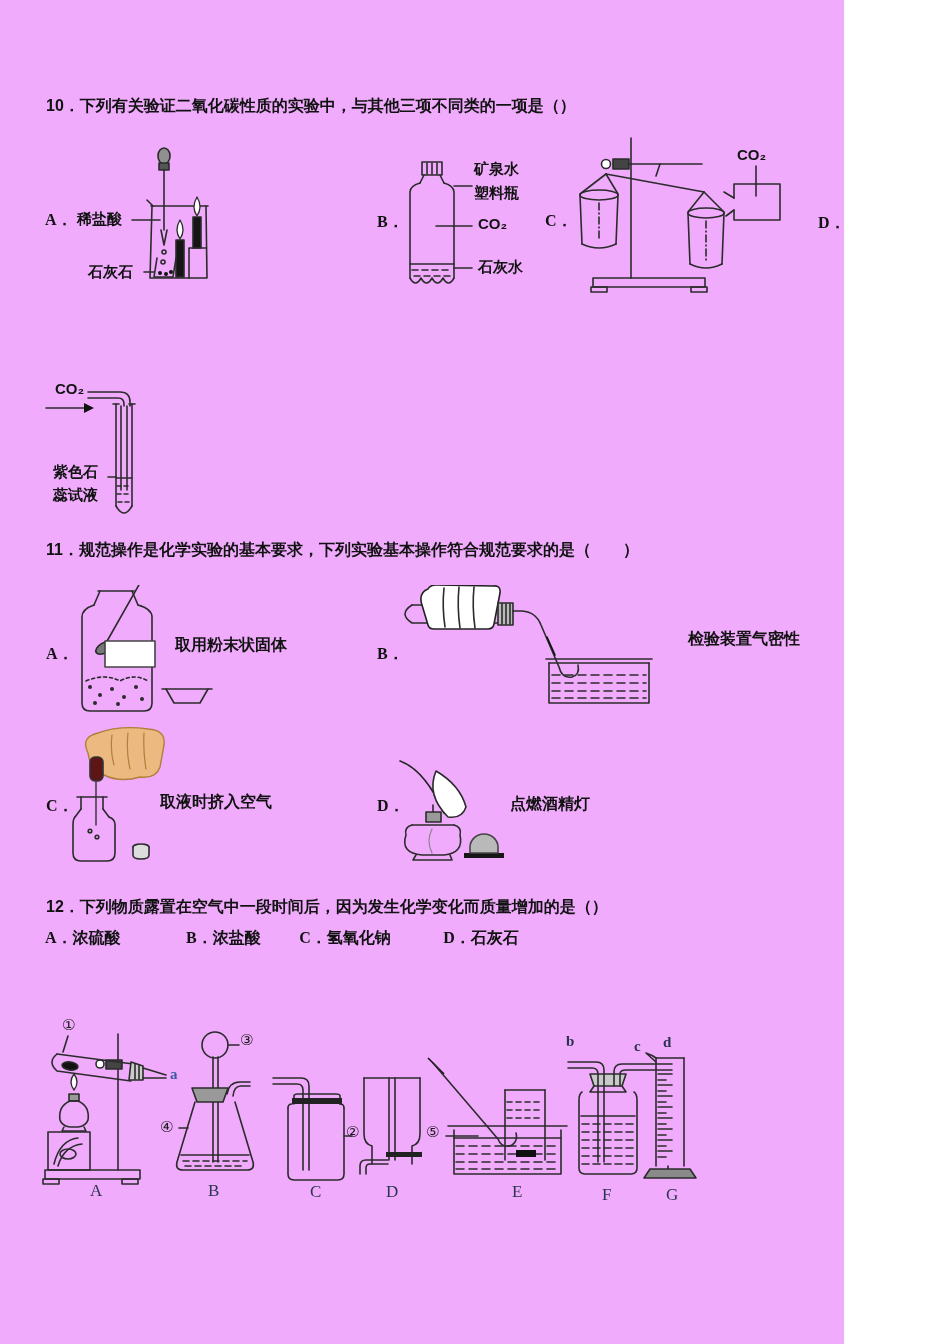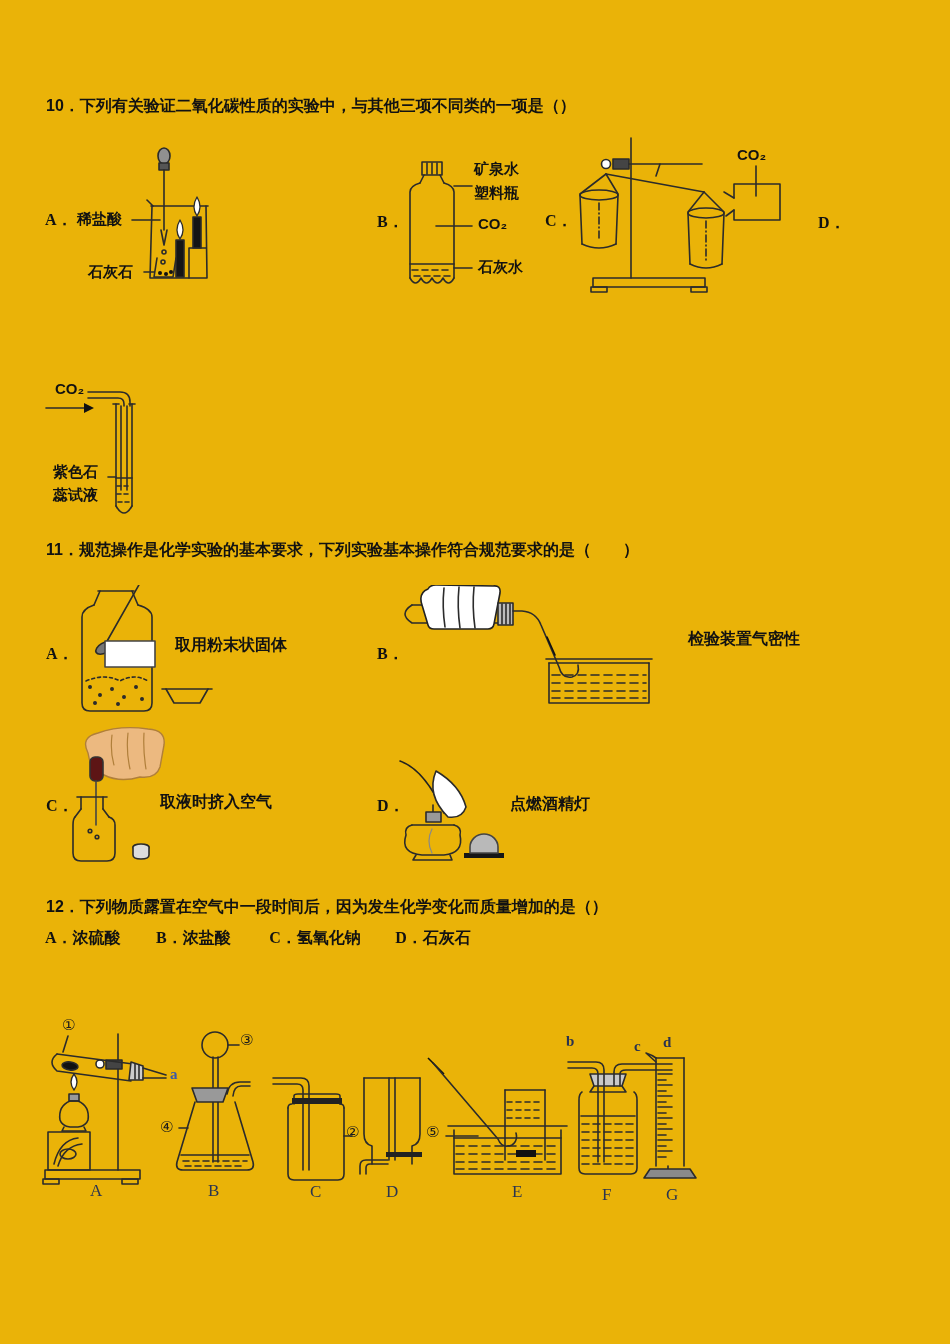--- a/index.html
+++ b/index.html
@@ -1,16 +1,16 @@
 <!DOCTYPE html>
 <html><head>
 <meta charset="utf-8">
 <style>
   html,body{margin:0;padding:0;background:#fff}
-  .page{position:relative;width:950px;height:1344px;background:#eab308;overflow:hidden;
+  .page{position:relative;width:844px;height:1344px;background:#f0abfc;overflow:hidden;
         font-family:"Liberation Sans",sans-serif;color:#111}
   .t{position:absolute;white-space:nowrap;color:#121212}
   .q{font:700 16px/1.35 "Liberation Sans",sans-serif}
   .cap{font:700 16px "Liberation Sans",sans-serif}
   .dl{font:600 15px "Liberation Sans",sans-serif}
   .lab{font:700 16px "Liberation Serif",serif}
   .latin{font-family:Liberation Sans, sans-serif}
   .circ{font:400 15px "DejaVu Sans",sans-serif;color:#1c1c1c}
   .big{font:400 17px "Liberation Serif",serif;color:#2b3550}
   .porta{font:700 15px "Liberation Serif",serif;color:#3a58a8}
@@ -231,23 +231,23 @@
       <rect x="404" y="128" width="40" height="5" style="fill:#161616;stroke:none"></rect>
       <path d="M410,128 V122 A14,13 0 0 1 438,122 V128 Z" style="fill:#b9b9b9;stroke:#444"></path>
     </g>
   </svg>
 
   <div class="t q" style="left:46px;top:896px">
     <span>12．</span><span>下列物质露置在空气中一段时间后，因为发生化学变化而质量增加的是（）</span>
   </div>
   <div class="t" style="left:45px;top:927px">
     <span class="opt"><span class="lab">A．</span><span class="q">浓硫酸</span></span>
-    <span class="opt" style="margin-left:31px"><span class="lab">B．</span><span class="q">浓盐酸</span></span>
+    <span class="opt" style="margin-left:61px"><span class="lab">B．</span><span class="q">浓盐酸</span></span>
     <span class="opt" style="margin-left:34px"><span class="lab">C．</span><span class="q">氢氧化钠</span></span>
-    <span class="opt" style="margin-left:30px"><span class="lab">D．</span><span class="q">石灰石</span></span>
+    <span class="opt" style="margin-left:48px"><span class="lab">D．</span><span class="q">石灰石</span></span>
   </div>
 
 
   <span class="t circ" style="left:62px;top:1016px">①</span>
   <span class="t circ" style="left:240px;top:1031px">③</span>
   <span class="t circ" style="left:160px;top:1118px">④</span>
   <span class="t circ" style="left:346px;top:1123px">②</span>
   <span class="t circ" style="left:426px;top:1123px">⑤</span>
   <span class="t porta" style="left:170px;top:1066px">a</span>
   <span class="t portb" style="left:566px;top:1033px">b</span>

